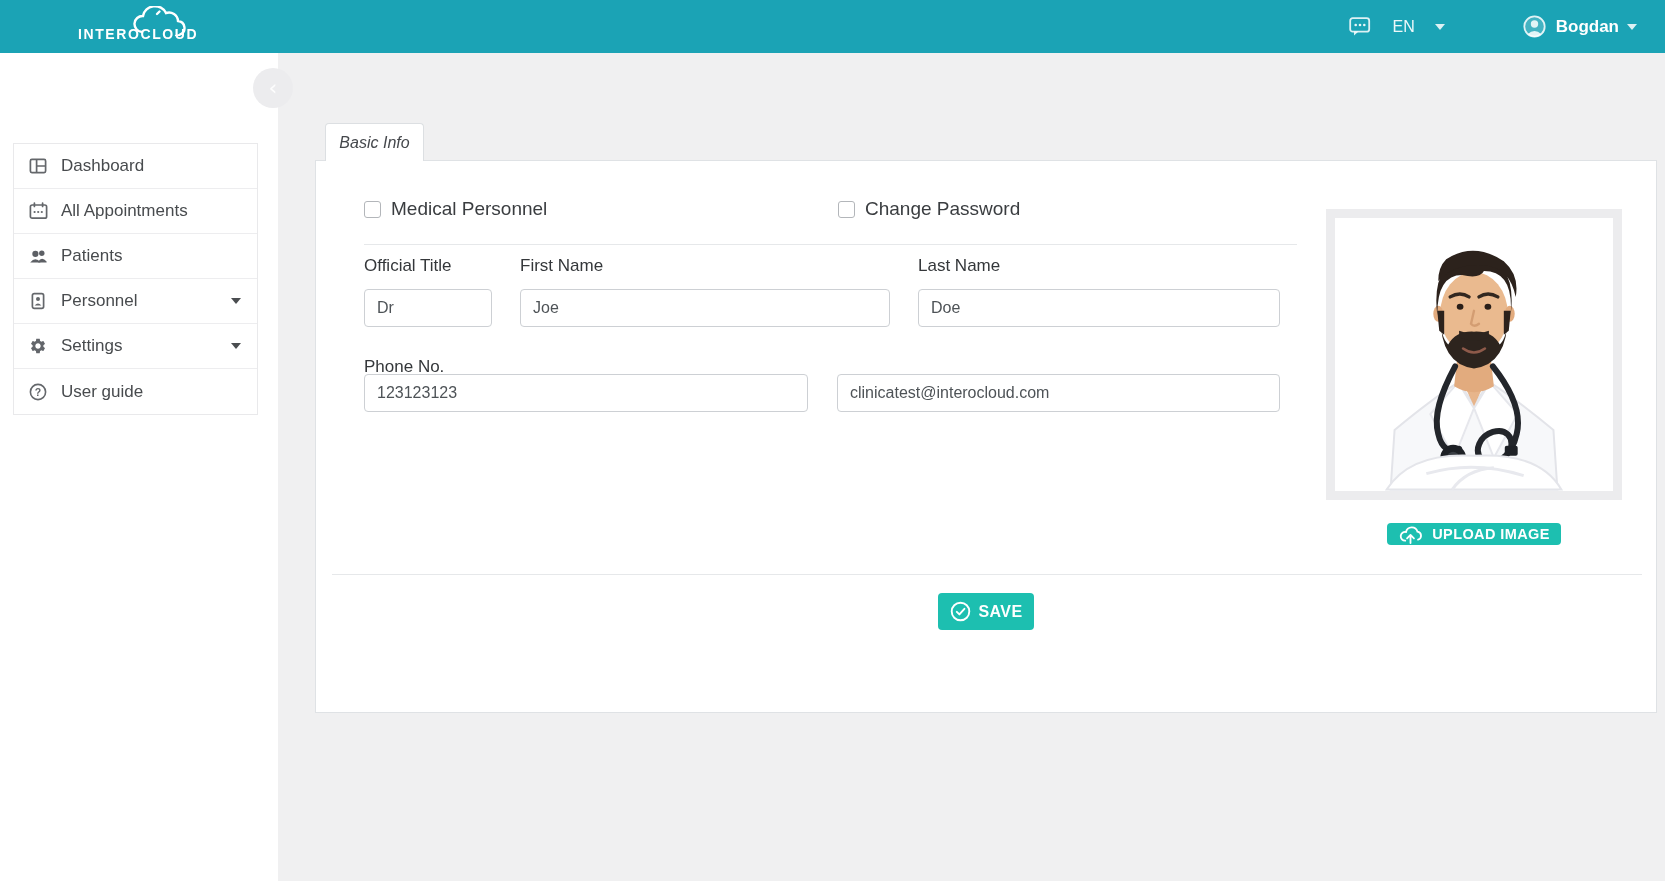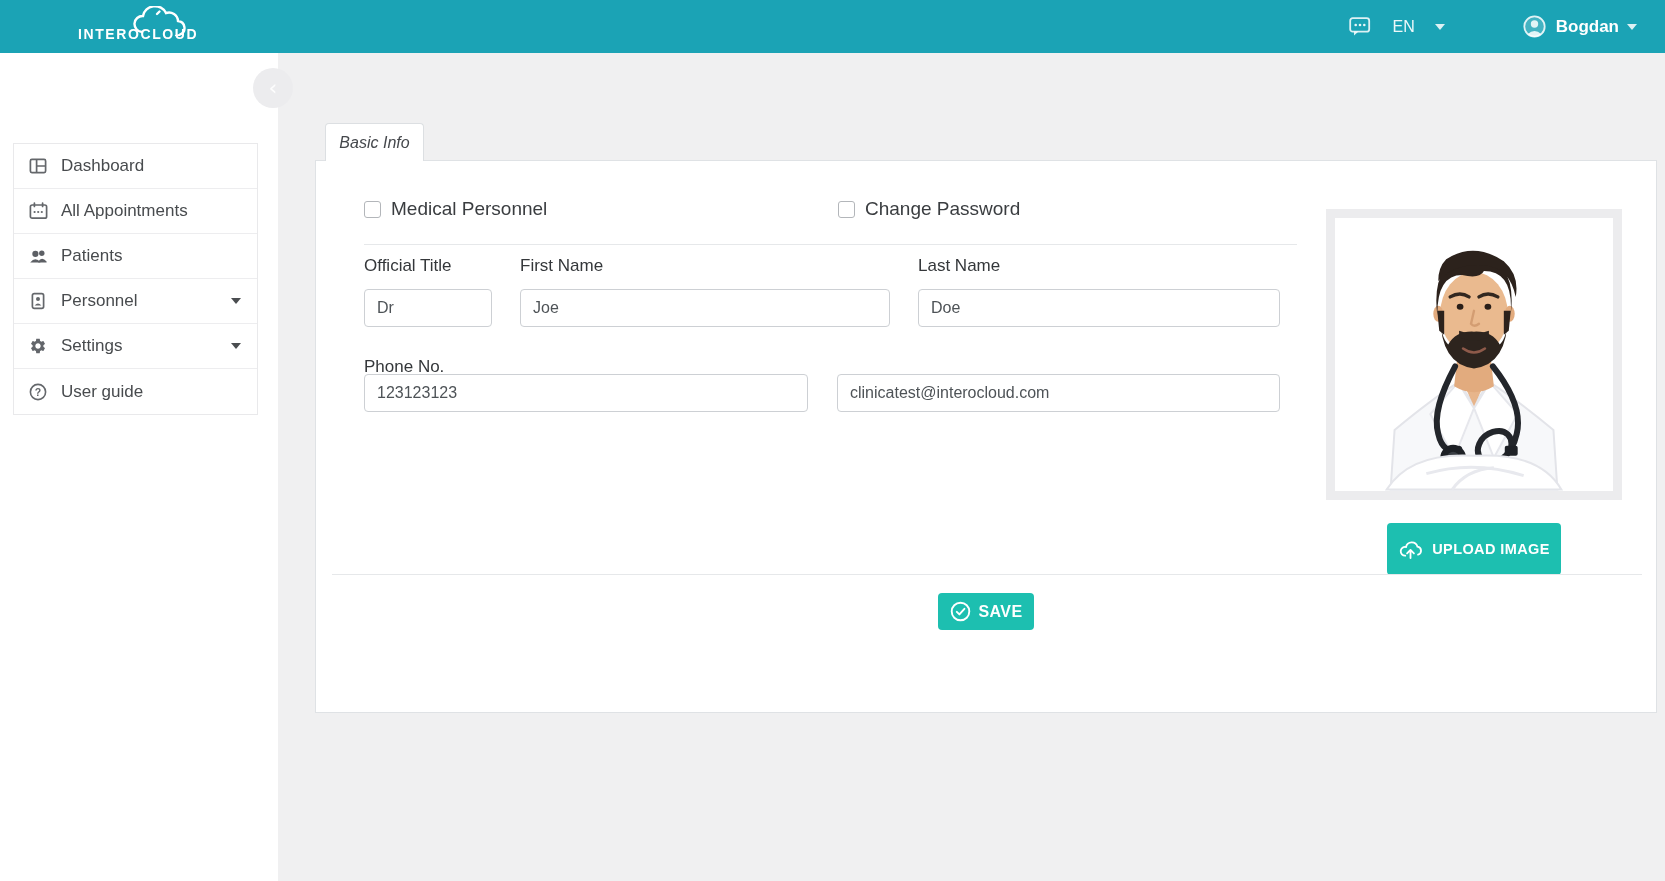--- a/index.html
+++ b/index.html
@@ -55,21 +55,21 @@
   .in-last   { left:602px; top:128px; width:362px; }
   .lab-phone { left:48px;  top:180px;margin-top:16px; }
   .lab-email { left:521px; top:180px;margin-top:32px; }
   .in-phone  { left:48px;  top:213px; width:444px; }
   .in-email  { left:521px; top:213px; width:443px; }
 
   .photo-frame { position:absolute; left:1010px; top:48px; width:296px; height:291px; background:#ececee; padding:9px; }
   .photo-frame svg { display:block; width:278px; height:273px; background:#fff; }
 
   .btn { border:none; border-radius:4px; background:#1dbfb0; color:#fff; font-family:"Liberation Sans", sans-serif; font-weight:bold; display:flex; align-items:center; justify-content:center; cursor:pointer; }
-  .upload-btn { position:absolute; left:1071px; top:362px; width:174px; height:52px; font-size:14.5px; letter-spacing:.4px; }
+  .upload-btn { position:absolute; left:1071px; top:362px; width:174px; height:22px; font-size:14.5px; letter-spacing:.4px; }
   .upload-btn svg { margin-right:9px; }
   .save-btn { position:absolute; left:622px; top:432px; width:96px; height:37px; font-size:16px; letter-spacing:.4px; }
   .save-btn svg { margin-right:8px; }
 </style>
 </head>
 <body>
 
 <div class="app">
 
   <div class="header">

